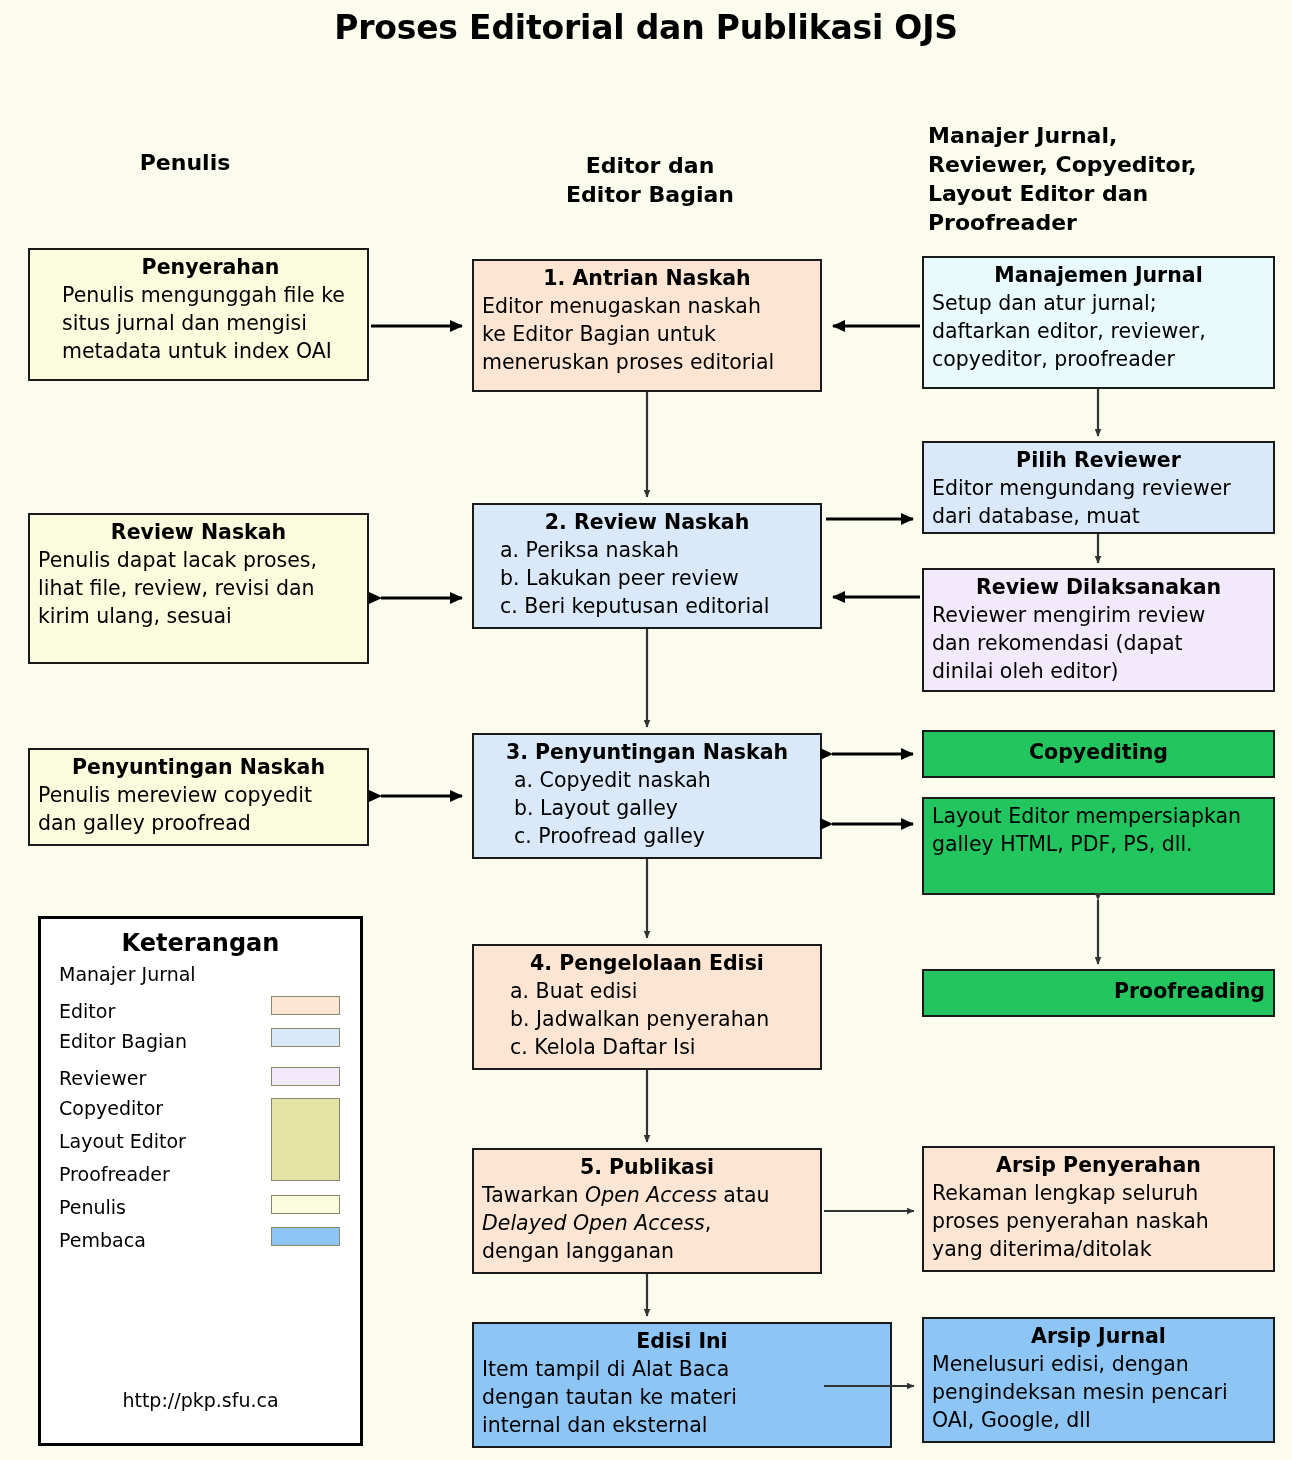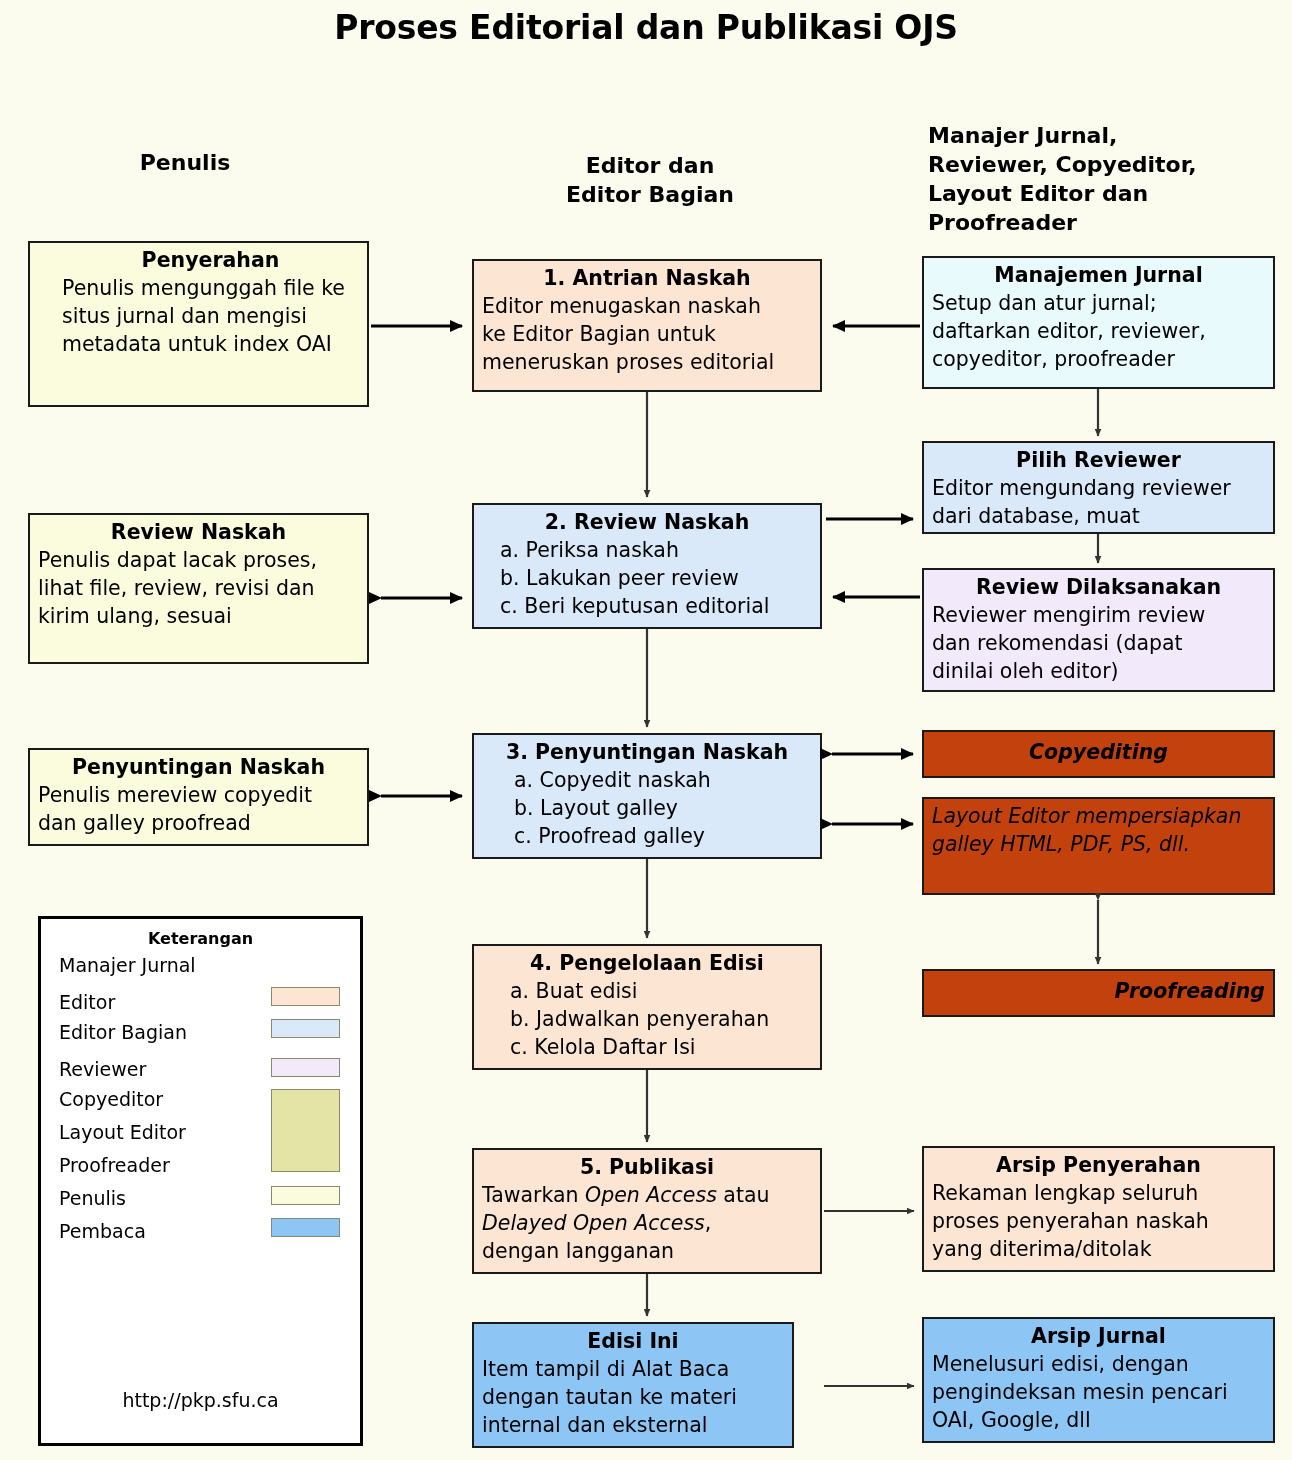--- a/index.html
+++ b/index.html
@@ -67,38 +67,38 @@
     display: flex;
     align-items: center;
     justify-content: center;
   }
   .box.titleonly .bt { margin-bottom: 0; }
 
   .c-penulis   { background: #fbfbdd; }
   .c-editor    { background: #fce5d3; }
   .c-bagian    { background: #d9e9f9; }
   .c-reviewer  { background: #f2eafb; }
-  .c-copyed    { background: #c2410c; font-style: italic; }
+  .c-copyed    { background: #22c55e; }
   .c-pembaca   { background: #8dc5f5; }
   .c-manaj     { background: #e8fafb; }
 
   .ital { font-style: italic; }
 
   
   .legend {
     position: absolute;
     box-sizing: border-box;
     border: 3px solid #000;
     background: #ffffff;
     padding: 0;
   }
   .legend .lg-title {
     text-align: center;
     font-weight: bold;
-    font-size: 16px;
+    font-size: 24px;
     margin-top: 10px;
     margin-bottom: 6px;
   }
   .lg-rows {
     position: relative;
     margin: 0 0 0 18px;
     width: 290px;
     height: 270px;
   }
   .lg-label {
@@ -152,21 +152,21 @@
     <span>Editor dan
 Editor Bagian</span>
   </div>
   <div class="colhead left" style="left:928px; top:92px; width:350px; white-space:pre-line;">
     <span>Manajer Jurnal,
 Reviewer, Copyeditor,
 Layout Editor dan
 Proofreader</span>
   </div>
 
-  <div class="box c-penulis" style="left:28px; top:241px; width:341px; height:166px;padding-left:32px;">
+  <div class="box c-penulis" style="left:28px; top:248px; width:341px; height:133px;padding-left:32px;">
     <span class="bt">Penyerahan</span>
     <span class="bl">Penulis mengunggah file ke</span>
     <span class="bl">situs jurnal dan mengisi</span>
     <span class="bl">metadata untuk index OAI</span>
   </div>
 
   <div class="box c-editor" style="left:472px; top:259px; width:350px; height:133px;">
     <span class="bt">1. Antrian Naskah</span>
     <span class="bl">Editor menugaskan naskah</span>
     <span class="bl">ke Editor Bagian untuk</span>
@@ -247,21 +247,21 @@
     <span class="bl">dengan langganan</span>
   </div>
 
   <div class="box c-editor" style="left:922px; top:1146px; width:353px; height:126px;">
     <span class="bt">Arsip Penyerahan</span>
     <span class="bl">Rekaman lengkap seluruh</span>
     <span class="bl">proses penyerahan naskah</span>
     <span class="bl">yang diterima/ditolak</span>
   </div>
 
-  <div class="box c-pembaca" style="left:472px; top:1322px; width:322px; height:126px;">
+  <div class="box c-pembaca" style="left:472px; top:1322px; width:420px; height:126px;">
     <span class="bt">Edisi Ini</span>
     <span class="bl">Item tampil di Alat Baca</span>
     <span class="bl">dengan tautan ke materi</span>
     <span class="bl">internal dan eksternal</span>
   </div>
 
   <div class="box c-pembaca" style="left:922px; top:1317px; width:353px; height:126px;">
     <span class="bt">Arsip Jurnal</span>
     <span class="bl">Menelusuri edisi, dengan</span>
     <span class="bl">pengindeksan mesin pencari</span>

